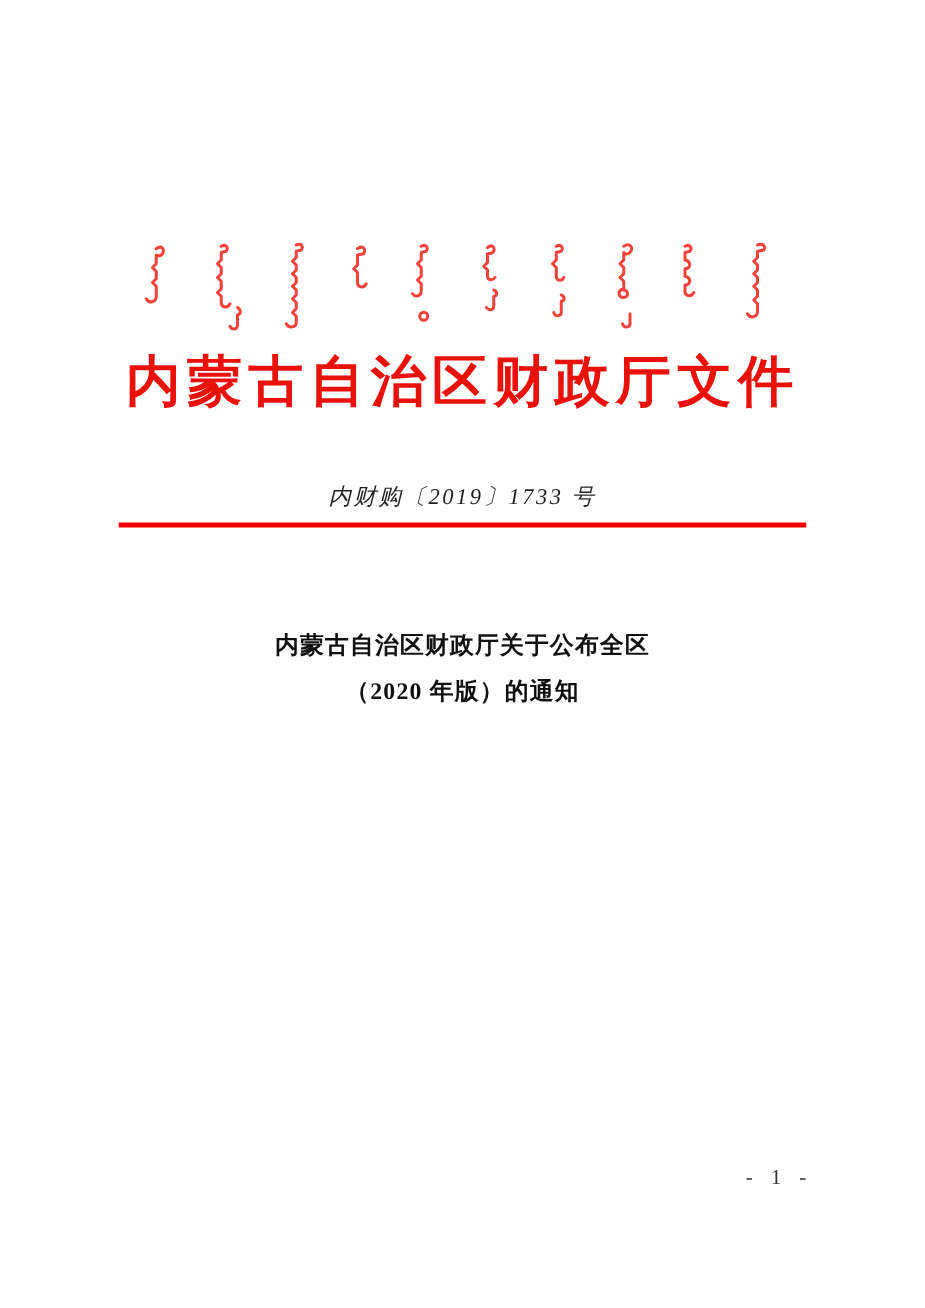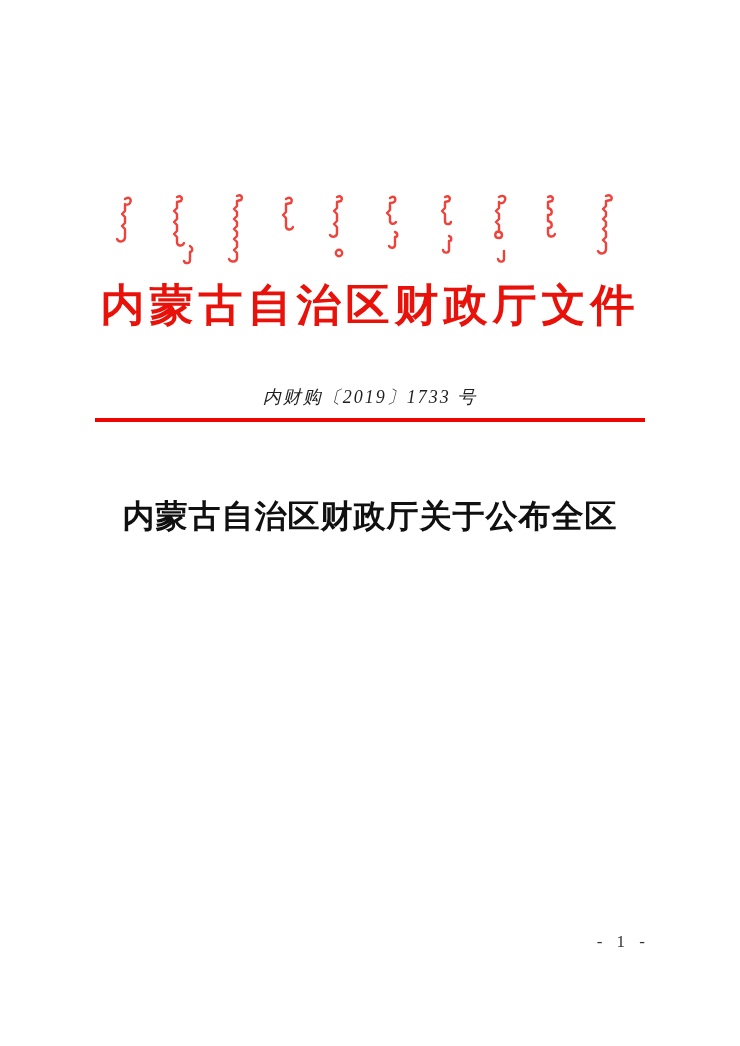--- a/index.html
+++ b/index.html
@@ -54,21 +54,21 @@
     width: 550px;
     height: 4px;
     background: #ee0400;
   }
   .notice-title {
     position: absolute;
     top: 498px;
     left: 70px;
     width: 600px;
     text-align: center;
-    font-size: 32px;
+    font-size: 19px;
     line-height: 37px;
     font-weight: bold;
     color: #101010;
     letter-spacing: 1px;
   }
   .body-text {
     position: absolute;
     top: 644px;
     left: 92px;
     width: 556px;
@@ -121,18 +121,19 @@
   </svg>
 
   <div class="agency-title">内蒙古自治区财政厅文件</div>
 
   <div class="doc-number">内财购〔2019〕1733 号</div>
 
   <div class="red-line"></div>
 
   <div class="notice-title">
     <div>内蒙古自治区财政厅关于公布全区</div>
+    <div>（2020 年版）的通知</div>
   </div>
 
 
   <div class="page-number">- 1 -</div>
 
 </div>
 
 </body></html>

